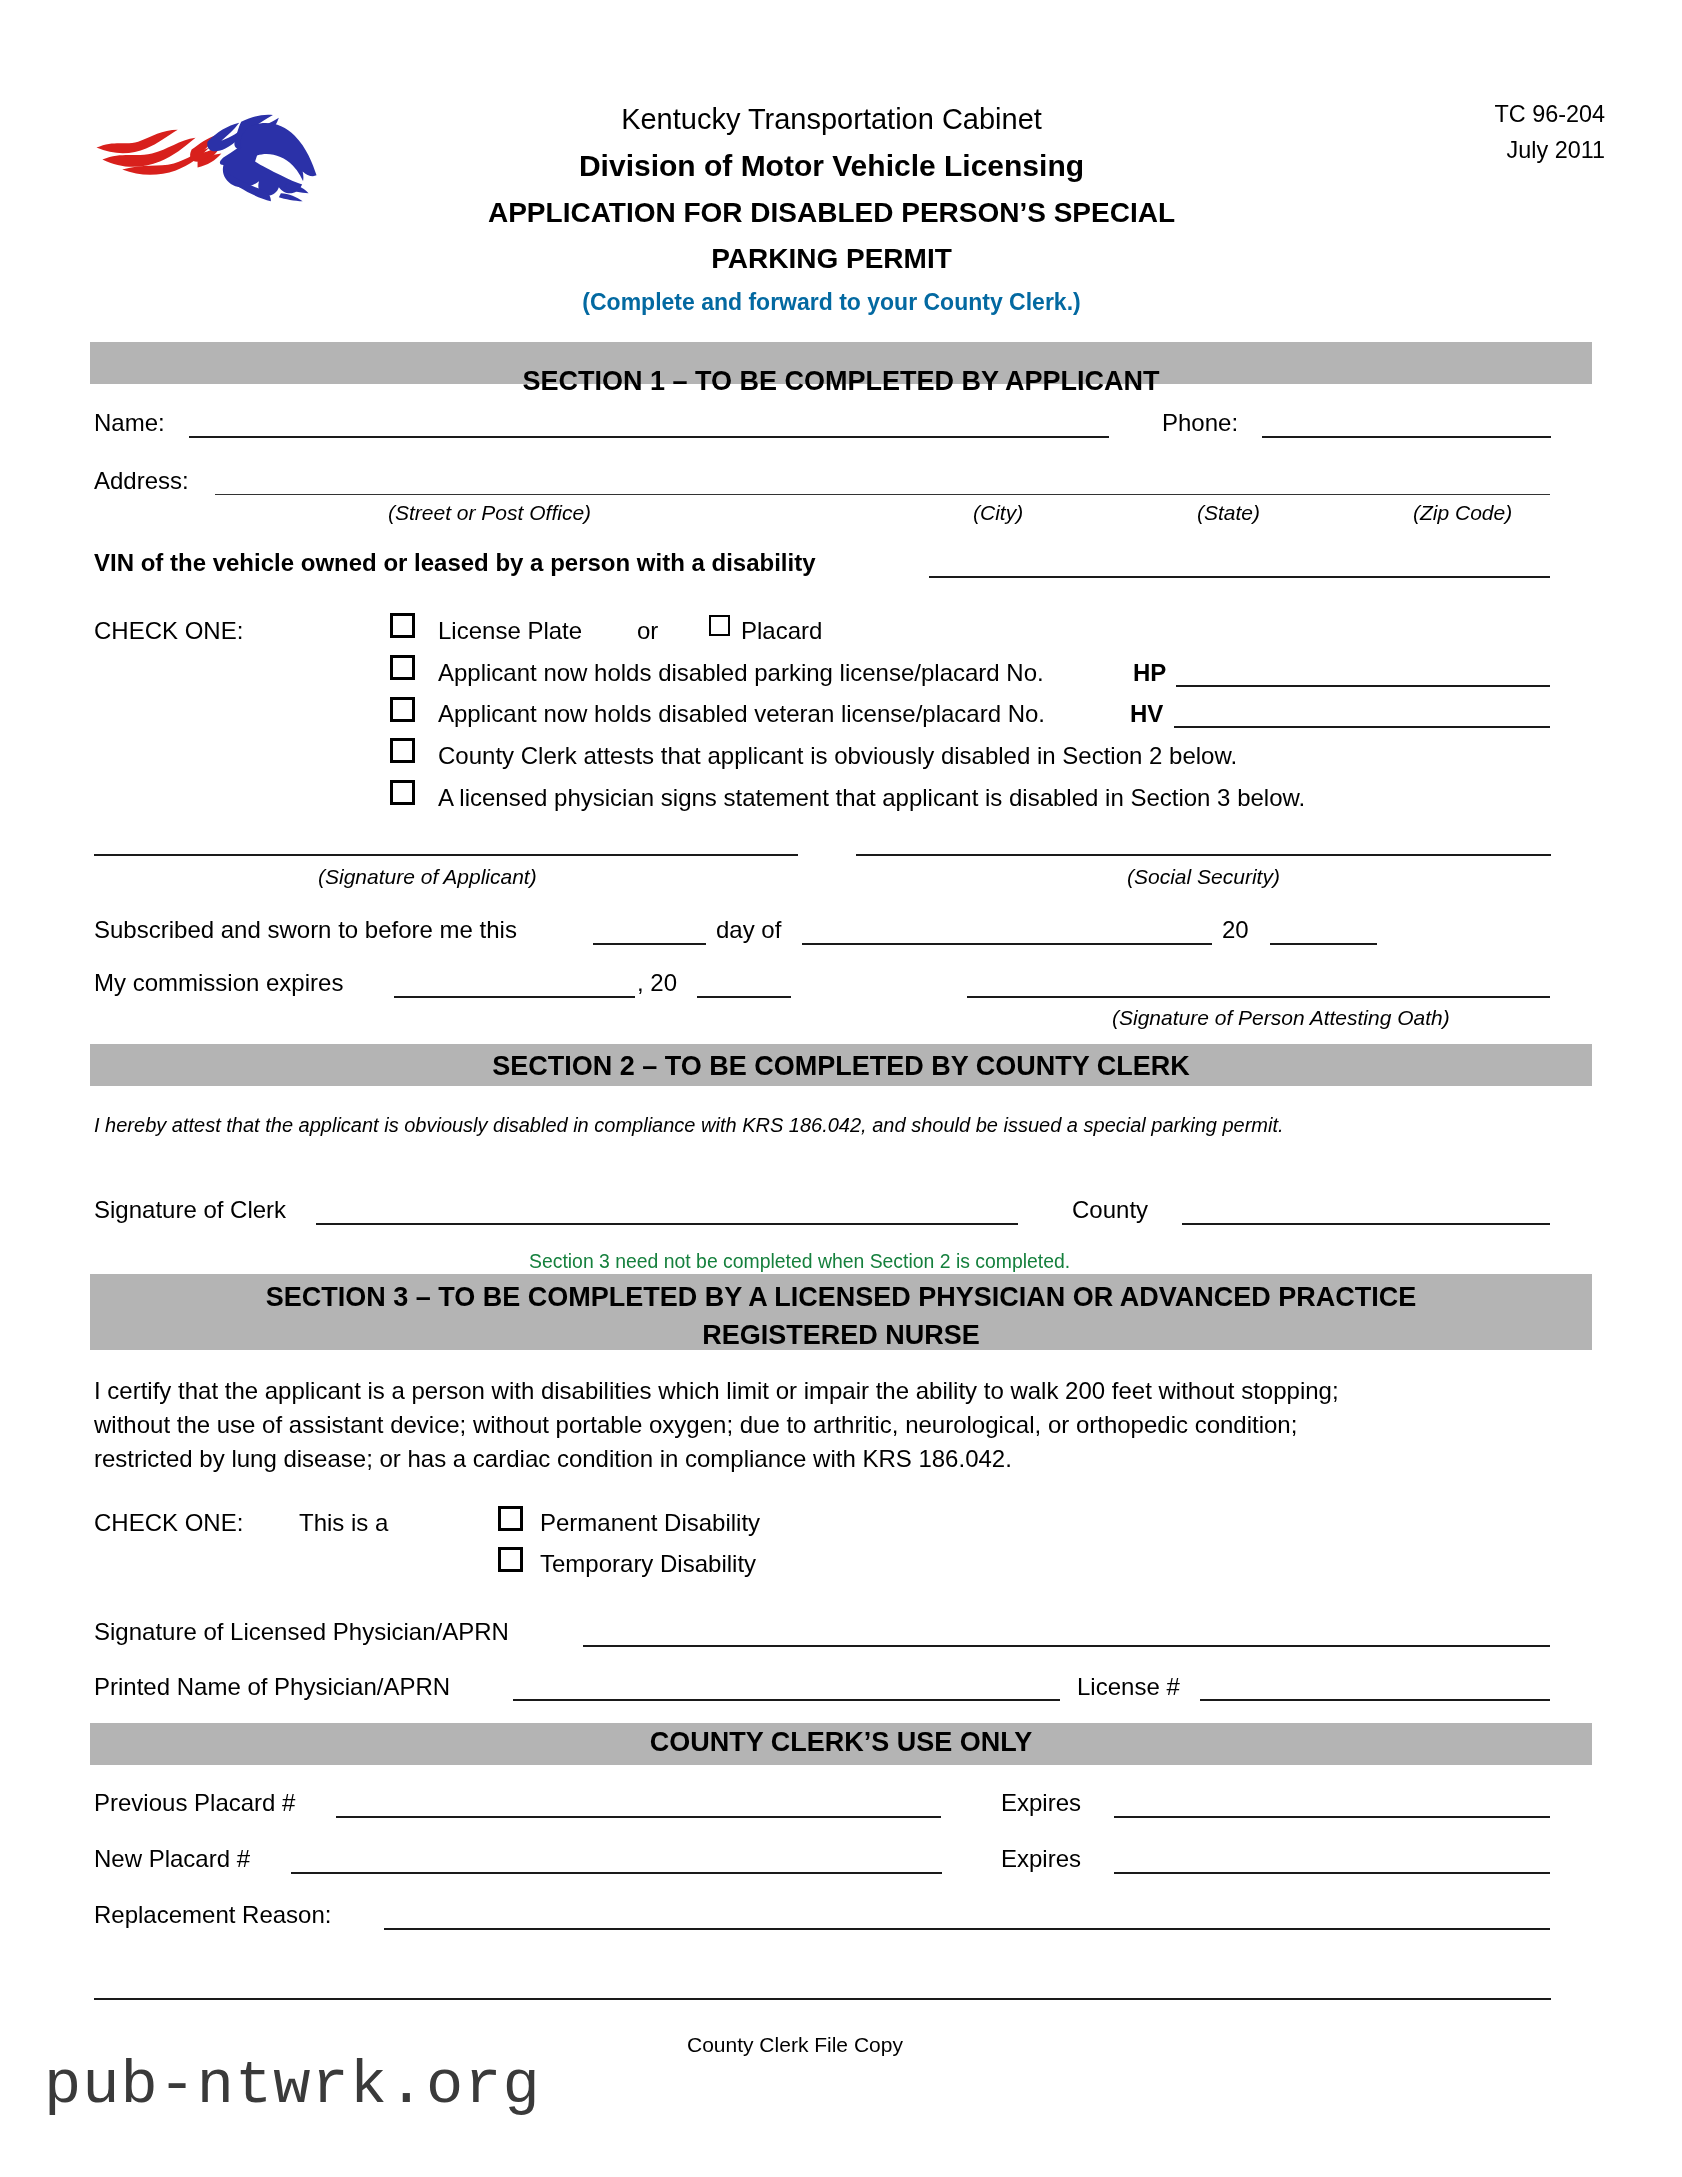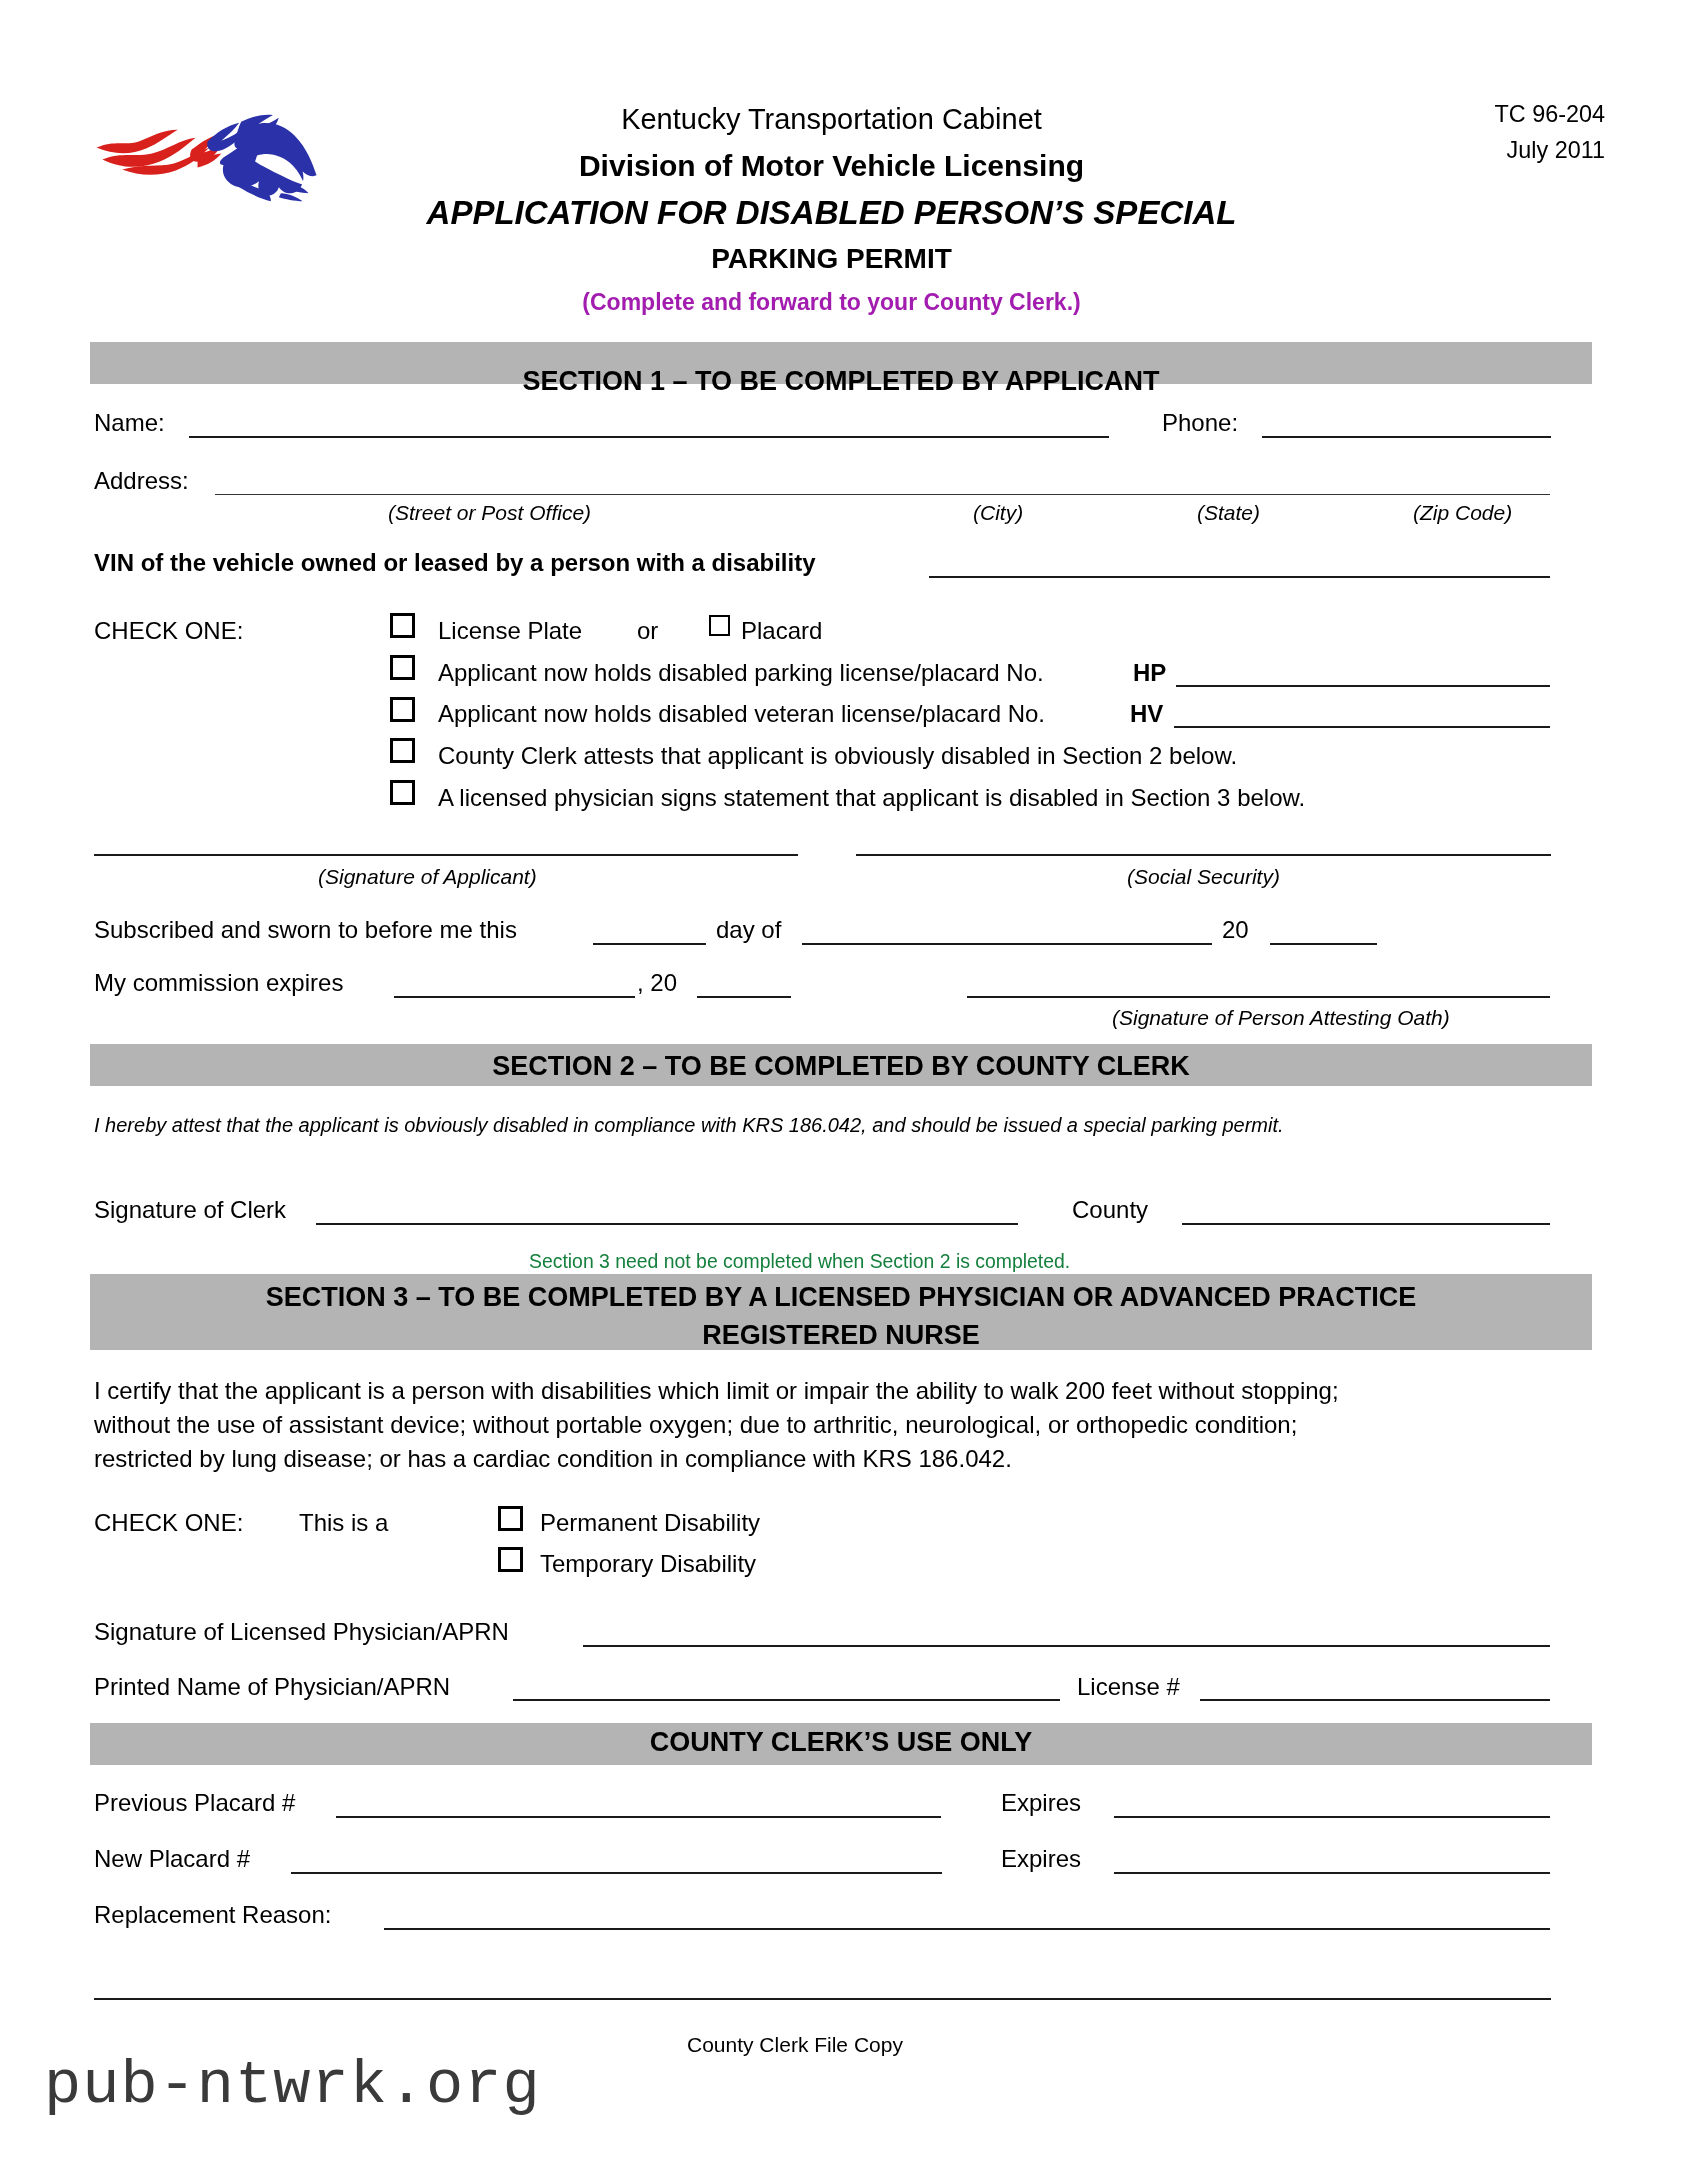--- a/index.html
+++ b/index.html
@@ -50,35 +50,34 @@
     font-weight: normal;
     letter-spacing: 0px;
     line-height: 46px;
   }
   .title-line2 {
     font-size: 30px;
     font-weight: bold;
     line-height: 47px;
   }
   .title-line3 {
-    font-size: 33px;
+    font-size: 28px;
     font-weight: bold;
     line-height: 47px;
     letter-spacing: 0px;
-    font-style: italic;
   }
   .title-line4 {
     font-size: 28px;
     font-weight: bold;
     line-height: 46px;
   }
   .title-line5 {
     font-size: 23px;
     font-weight: bold;
-    color: #a21caf;
+    color: #0369a1;
     line-height: 40px;
   }
   .doc-meta {
     position: absolute;
     right: 78px;
     top: 96px;
     text-align: right;
     font-size: 23.4px;
     line-height: 36px;
   }

